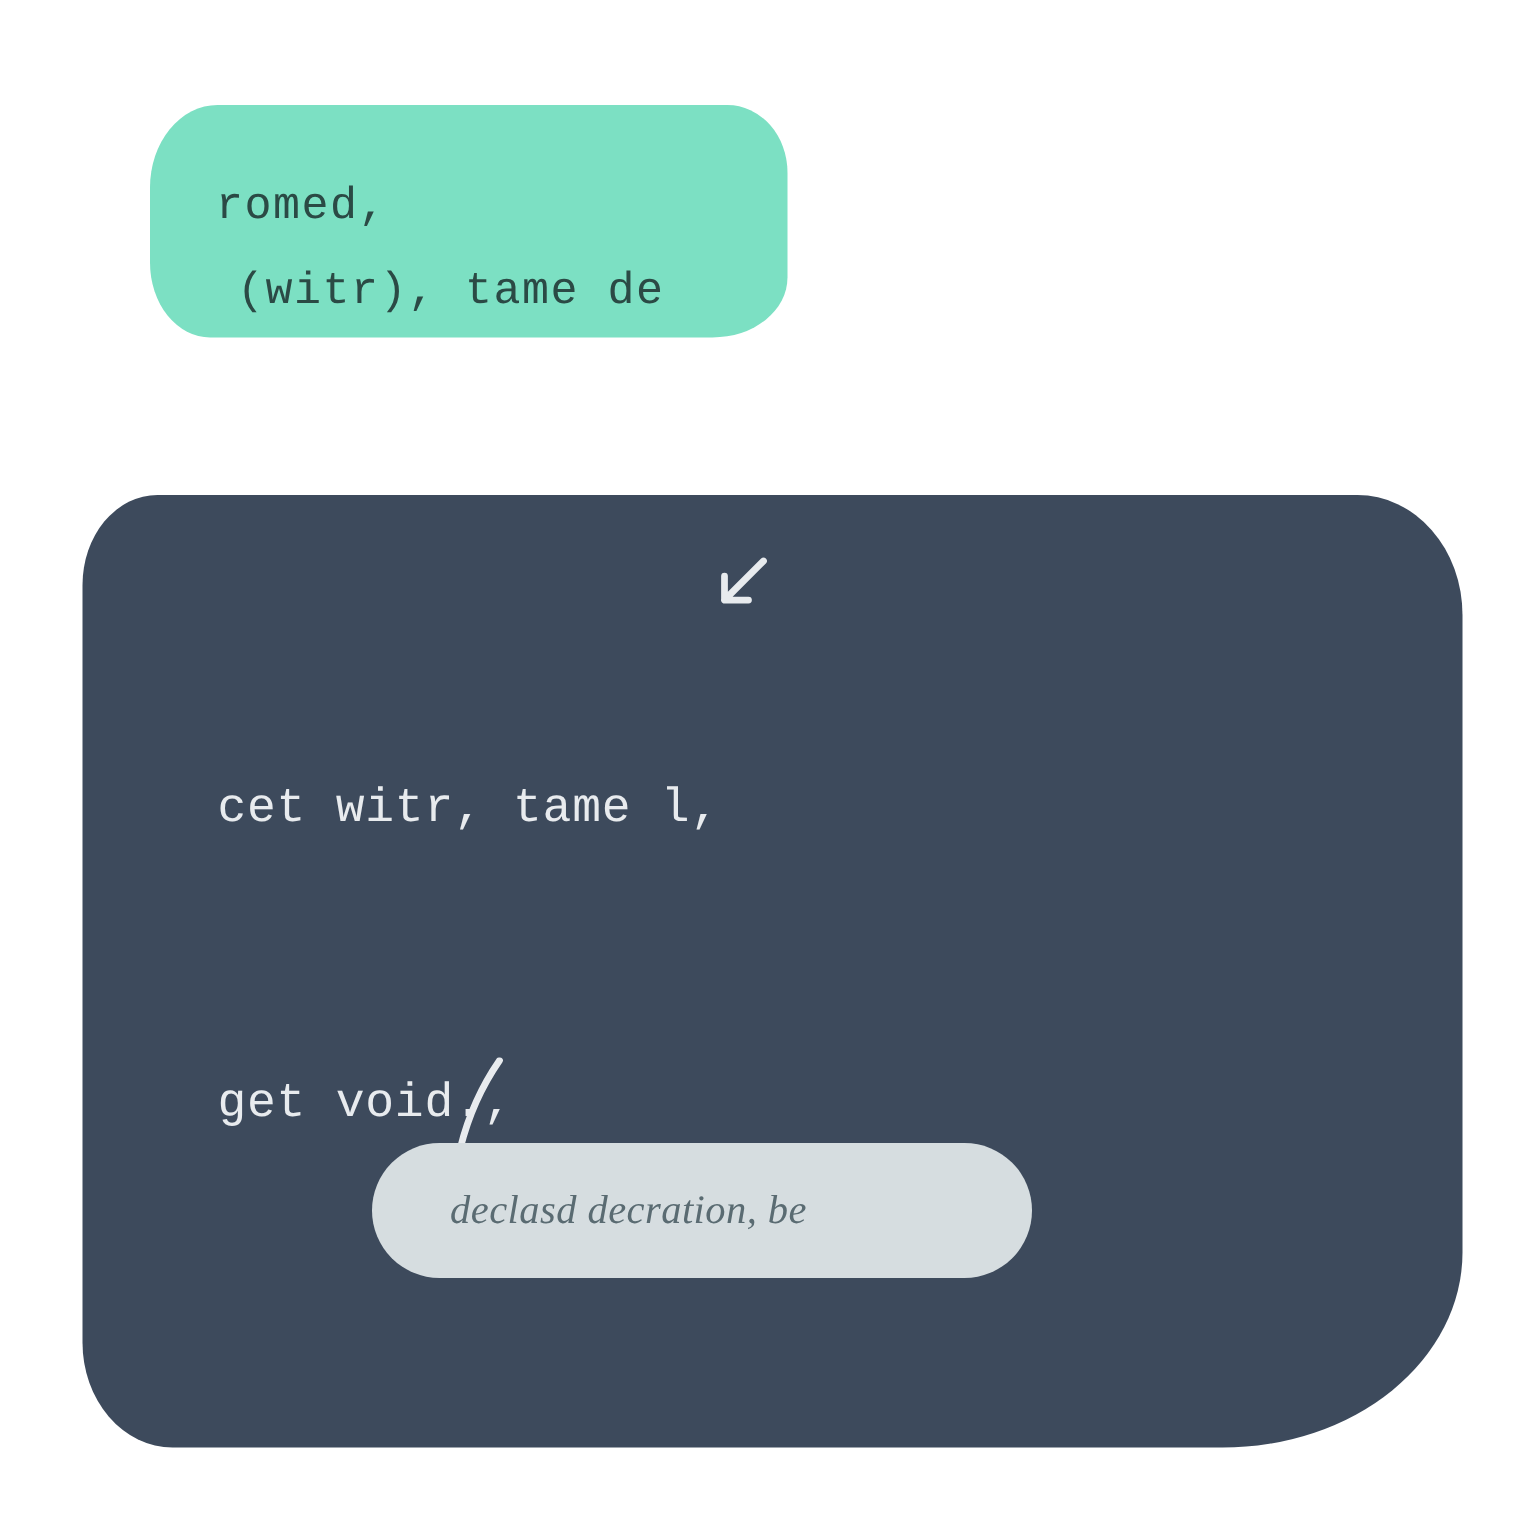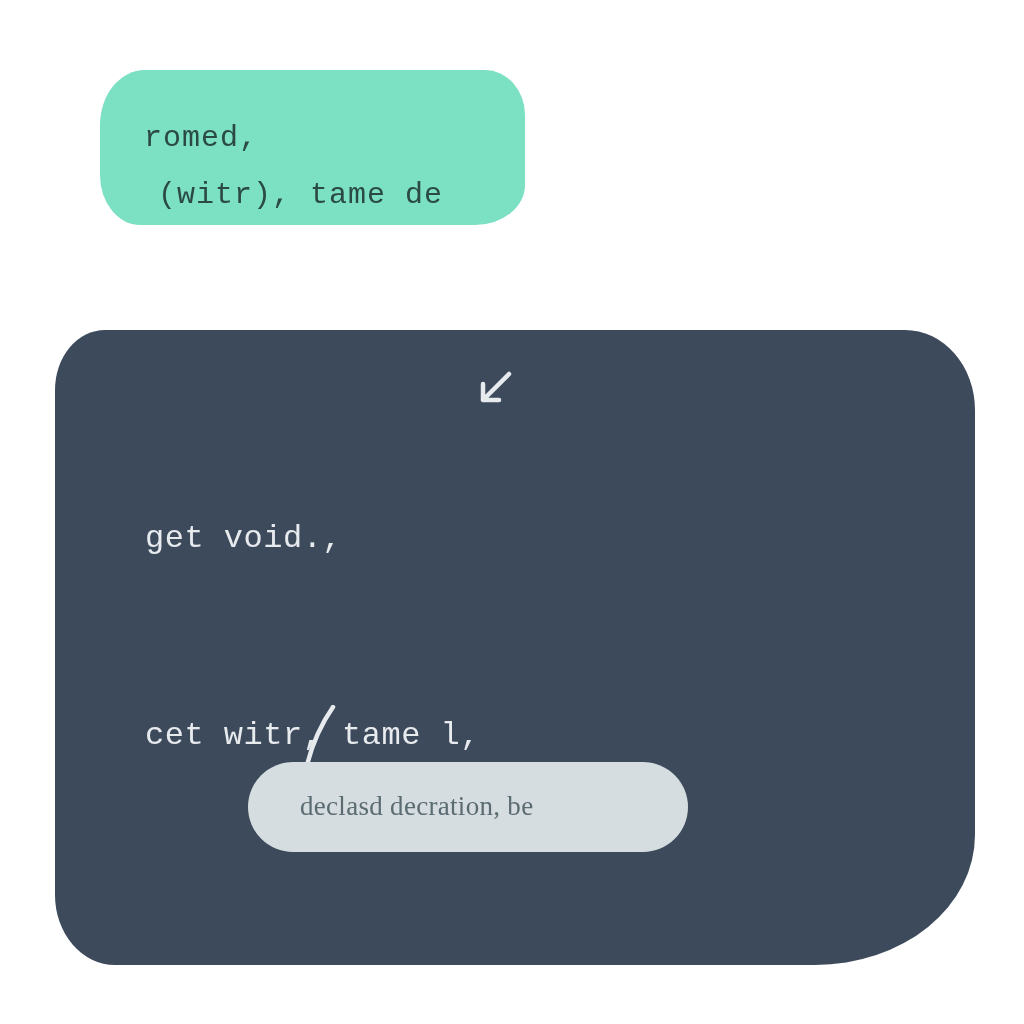--- a/index.html
+++ b/index.html
@@ -69,42 +69,43 @@
       top: 432px;
       width: 440px;
       height: 90px;
       background: #d6dde0;
       border-radius: 45px;
       display: flex;
       align-items: center;
       padding: 16px 52px;
       color: #5a6b72;
       font-family: Georgia, 'Times New Roman', serif;
+      font-style: italic;
       font-size: 27px;
       letter-spacing: 0.3px;
     }
   </style>
 </head>
 <body>
 
 <div class="mint-block">
   <div>romed,</div>
   <div class="line2">(witr), tame de</div>
 </div>
 
 <div class="dark-block">
   <span class="arrow-icon">
     <svg width="44" height="44" viewBox="0 0 44 44">
       <path d="M 36 6 L 10 32 M 10 32 L 10 16 M 10 32 L 26 32" stroke="#e8ebee" stroke-width="4.5" stroke-linecap="round" stroke-linejoin="round" fill="none"></path>
     </svg>
   </span>
 
   <div class="code-area">
+    <div>cet witr, tame l,</div>
     <div>get void.,</div>
-    <div>cet witr, tame l,</div>
     
     
   </div>
 
   <span class="connector-line">
     <svg width="60" height="70" viewBox="0 0 60 70">
       <path d="M 40 2 Q 22 28 14 60" stroke="#e8ebee" stroke-width="4.5" stroke-linecap="round" fill="none"></path>
     </svg>
   </span>
 

